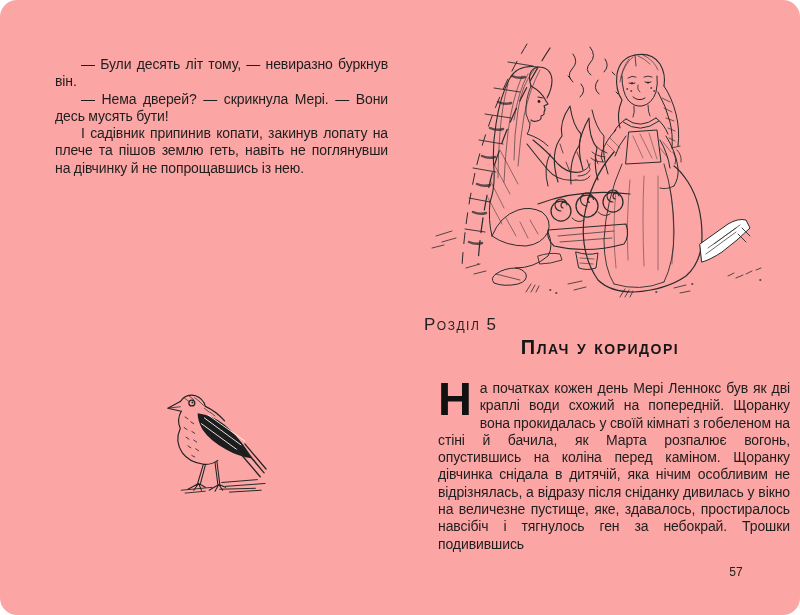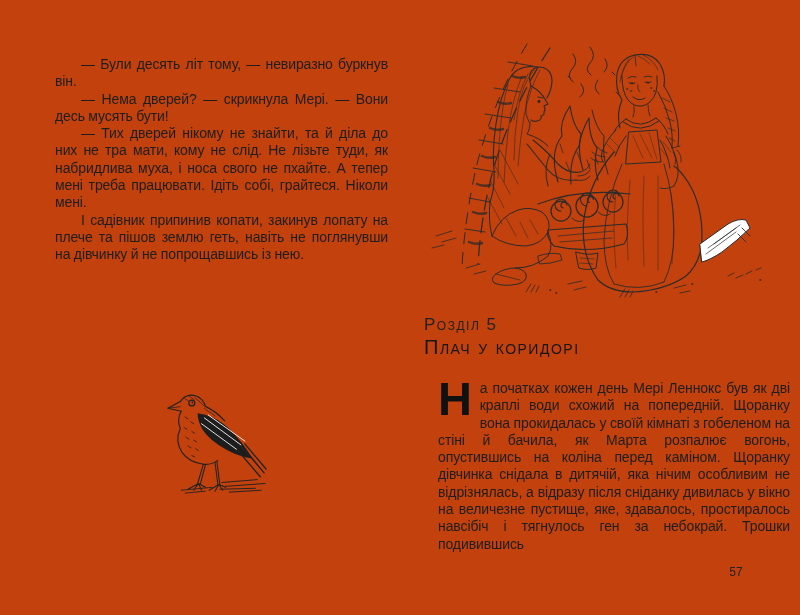--- a/index.html
+++ b/index.html
@@ -1,35 +1,35 @@
 <!DOCTYPE html>
 <html><head>
 <meta charset="utf-8">
 <style>
   html,body{margin:0;padding:0;background:#ffffff;}
   .spread{
-    position:relative;width:800px;height:615px;background:#c2410c;overflow:hidden;
-    font-family:"Liberation Sans",sans-serif;color:#1e1e1e;
+    position:relative;width:800px;height:615px;background:#fca5a5;overflow:hidden;
+    font-family:"Liberation Sans",sans-serif;color:#1e1e1e;border-radius:17px;
   }
   
   .left-text{
     position:absolute;left:55px;top:56px;width:333px;
     font-size:14px;line-height:17.3px;
   }
   .body-par{margin:0;text-indent:26px;text-align:justify;word-spacing:-0.3px;letter-spacing:-0.1px;}
   .bird-illo{position:absolute;left:160px;top:390px;width:108px;height:108px;}
   
   .fire-illo{position:absolute;left:430px;top:40px;width:360px;height:262px;}
   .chapter-num{
     position:absolute;left:424px;top:315px;width:352px;text-align:left;
     font-variant:small-caps;font-size:17px;letter-spacing:1.5px;color:#222;
   }
   .chapter-title{
-    position:absolute;left:424px;top:336px;width:352px;
-    font-variant:small-caps;font-weight:400;font-size:20px;letter-spacing:1.5px;color:#161616;
+    position:absolute;left:424px;top:336px;width:352px;text-align:center;
+    font-variant:small-caps;font-weight:700;font-size:20px;letter-spacing:1.5px;color:#161616;
   }
   .right-text{
     position:absolute;left:438px;top:380px;width:352px;
     font-size:14px;line-height:17.3px;
   }
   .lead-par{margin:0;text-align:justify;text-align-last:justify;word-spacing:-0.3px;letter-spacing:-0.1px;}
   .dropcap{
     float:left;font-weight:700;font-size:47px;line-height:33px;
     padding:2px 8px 0 0;color:#111;
   }
@@ -40,21 +40,20 @@
   svg{display:block;}
 </style>
 </head>
 <body>
 
 <div class="spread">
 
   <div class="left-text">
     <p class="body-par">— Були десять літ тому, — невиразно буркнув він.</p>
     <p class="body-par">— Нема дверей? — скрикнула Мері. — Вони десь мусять бути!</p>
-    <p class="body-par">— Тих дверей нікому не знайти, та й діла до них не тра мати, кому не слід. Не лізьте туди, як набридлива муха, і носа свого не пхайте. А тепер мені треба працювати. Ідіть собі, грайтеся. Ніколи мені.</p>
     <p class="body-par">І садівник припинив копати, закинув лопату на плече та пішов землю геть, навіть не поглянувши на дівчинку й не попрощавшись із нею.</p>
   </div>
 
   <div class="bird-illo">
     <svg viewBox="0 0 112 110" width="108" height="106">
       <g fill="none" stroke="#222" stroke-width="1.1" stroke-linecap="round" stroke-linejoin="round">
         <path d="M21,12 L8,19 L22,22" stroke-width="1.2"></path>
         <path d="M10,18.6 L21,17.4" stroke-width="0.8"></path>
         <path d="M21,12 Q27,3 37,6 Q45,9 47,17" stroke-width="1.2"></path>
         <circle cx="33" cy="13.5" r="3.1" stroke-width="1.3"></circle>

